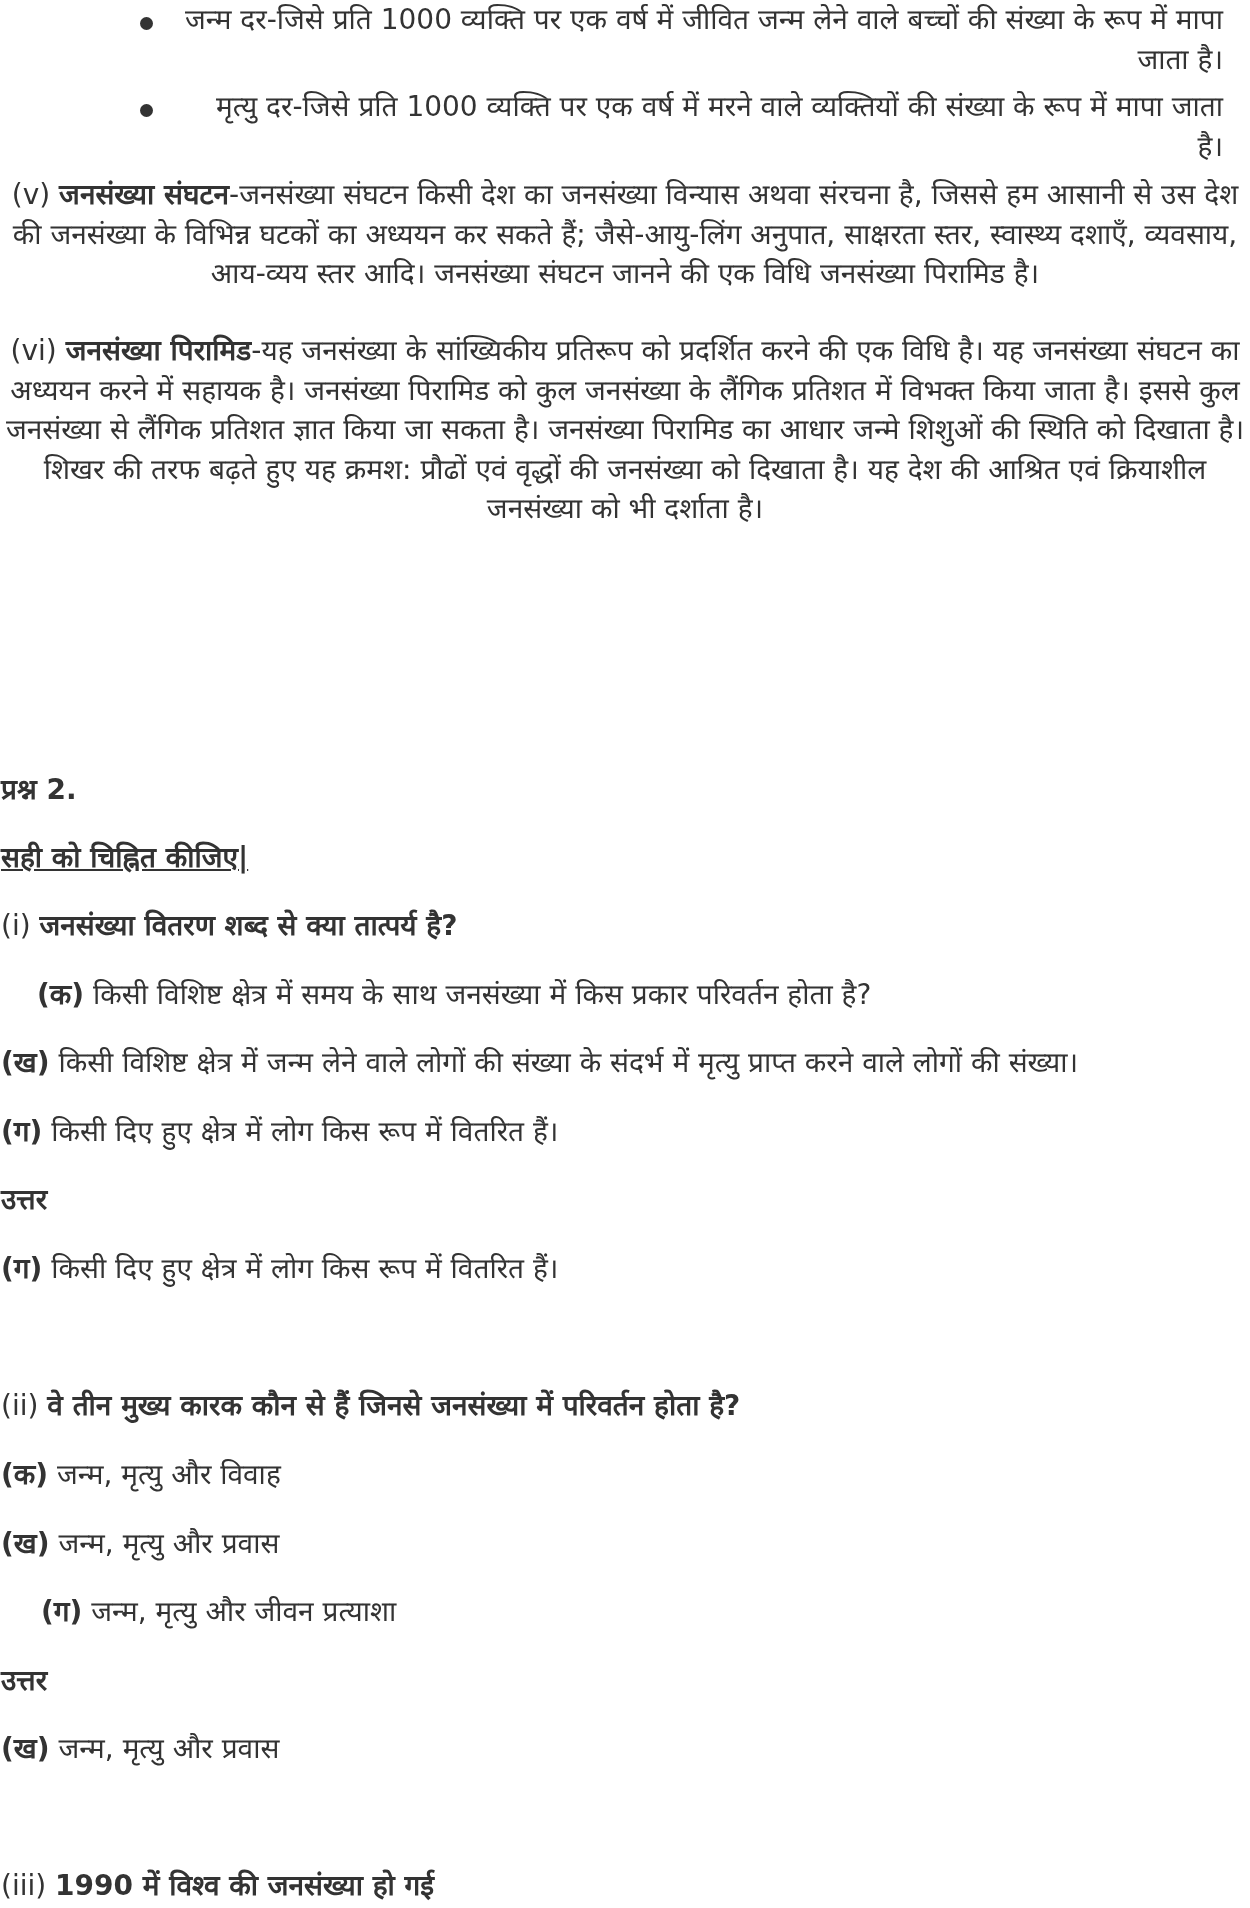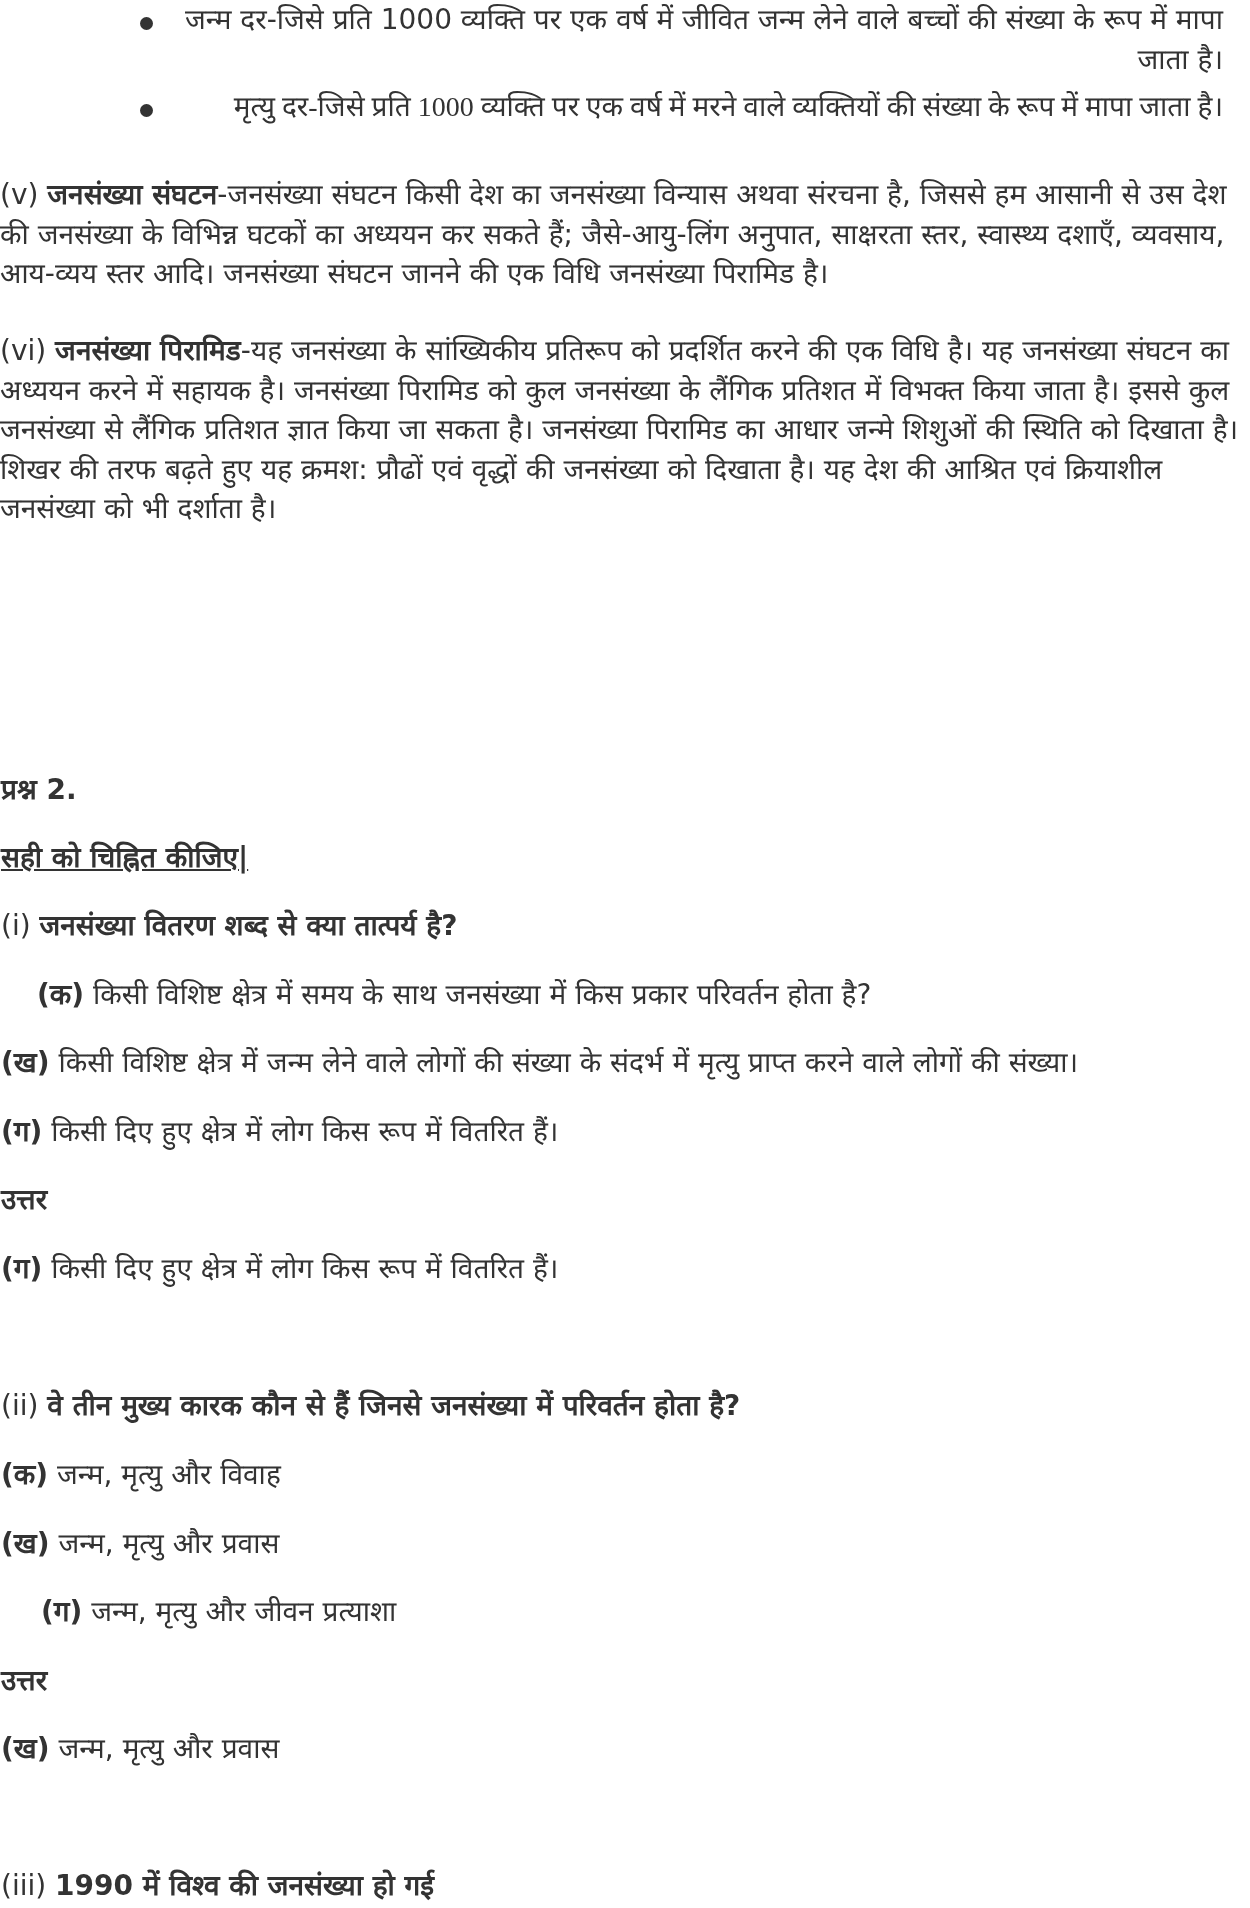--- a/index.html
+++ b/index.html
@@ -38,20 +38,21 @@
       border-radius: 50%;
       background: #333333;
     }
     .para {
       position: absolute;
       left: 0;
       width: 1250px;
       font-size: 28px;
       line-height: 39.5px;
       margin: 0;
+      text-align: center;
     }
     .para b { font-weight: bold; }
     .line {
       position: absolute;
       left: 1px;
       font-size: 28px;
       line-height: 40px;
       white-space: nowrap;
       margin: 0;
     }
@@ -59,21 +60,21 @@
   </style>
 </head>
 <body>
 
 <div class="page">
 
   <div class="bullet-item" style="top:0px;">
     <span class="bullet-dot"></span>
     <span>जन्म दर-जिसे प्रति 1000 व्यक्ति पर एक वर्ष में जीवित जन्म लेने वाले बच्चों की संख्या के रूप में मापा जाता है।</span>
   </div>
-  <div class="bullet-item" style="top:87px;font-family:Liberation Serif, serif;">
+  <div class="bullet-item" style="top:87px;">
     <span class="bullet-dot"></span>
     <span>मृत्यु दर-जिसे प्रति 1000 व्यक्ति पर एक वर्ष में मरने वाले व्यक्तियों की संख्या के रूप में मापा जाता है।</span>
   </div>
 
   <p class="para" style="top:175px;">
     <span>(v) </span><b>जनसंख्या संघटन</b><span>-जनसंख्या संघटन किसी देश का जनसंख्या विन्यास अथवा संरचना है, जिससे हम आसानी से उस देश की जनसंख्या के विभिन्न घटकों का अध्ययन कर सकते हैं; जैसे-आयु-लिंग अनुपात, साक्षरता स्तर, स्वास्थ्य दशाएँ, व्यवसाय, आय-व्यय स्तर आदि। जनसंख्या संघटन जानने की एक विधि जनसंख्या पिरामिड है।</span>
   </p>
 
   <p class="para" style="top:331px;">
     <span>(vi) </span><b>जनसंख्या पिरामिड</b><span>-यह जनसंख्या के सांख्यिकीय प्रतिरूप को प्रदर्शित करने की एक विधि है। यह जनसंख्या संघटन का अध्ययन करने में सहायक है। जनसंख्या पिरामिड को कुल जनसंख्या के लैंगिक प्रतिशत में विभक्त किया जाता है। इससे कुल जनसंख्या से लैंगिक प्रतिशत ज्ञात किया जा सकता है। जनसंख्या पिरामिड का आधार जन्मे शिशुओं की स्थिति को दिखाता है। शिखर की तरफ बढ़ते हुए यह क्रमश: प्रौढों एवं वृद्धों की जनसंख्या को दिखाता है। यह देश की आश्रित एवं क्रियाशील जनसंख्या को भी दर्शाता है।</span>

